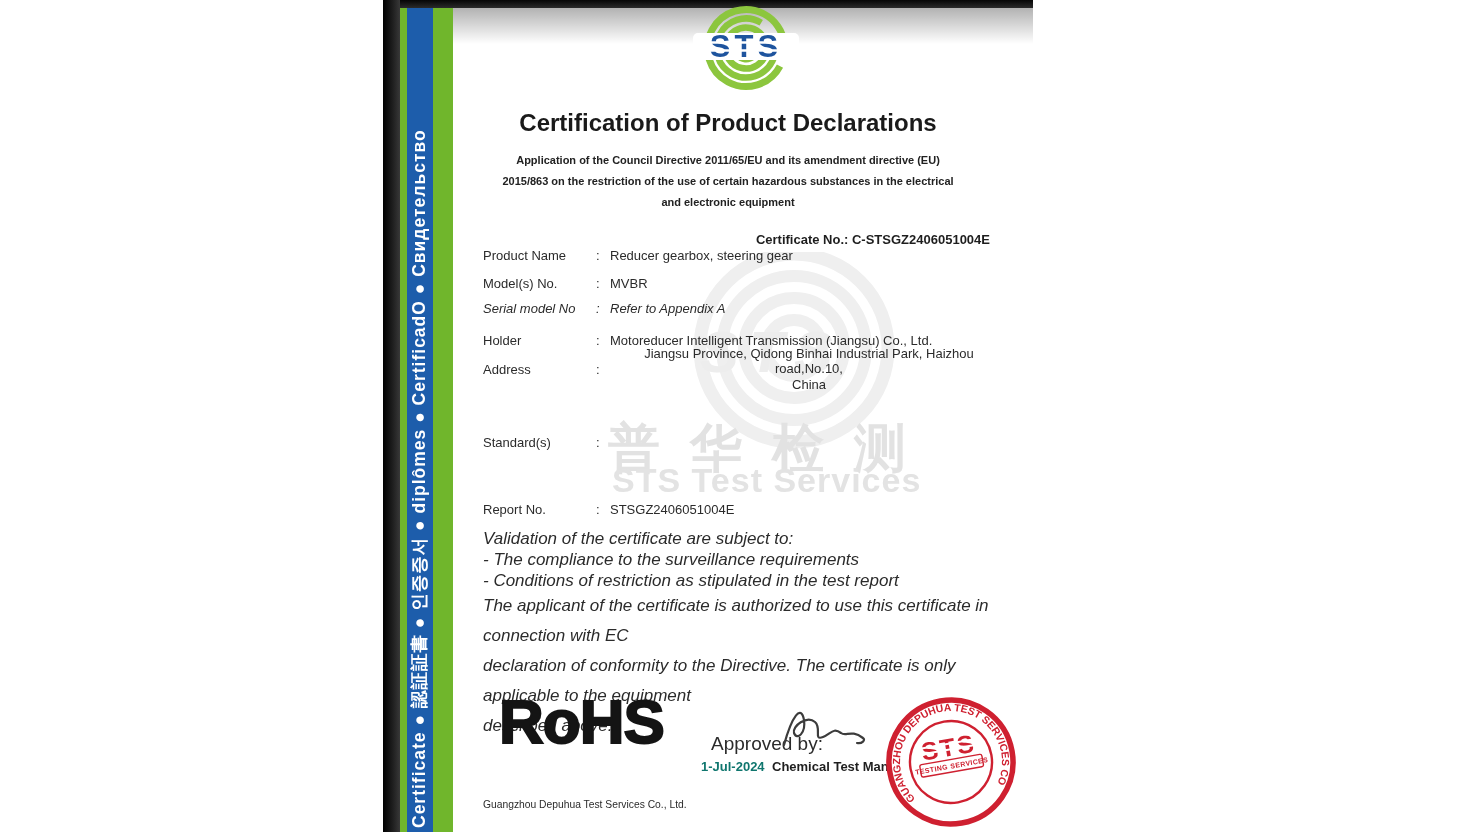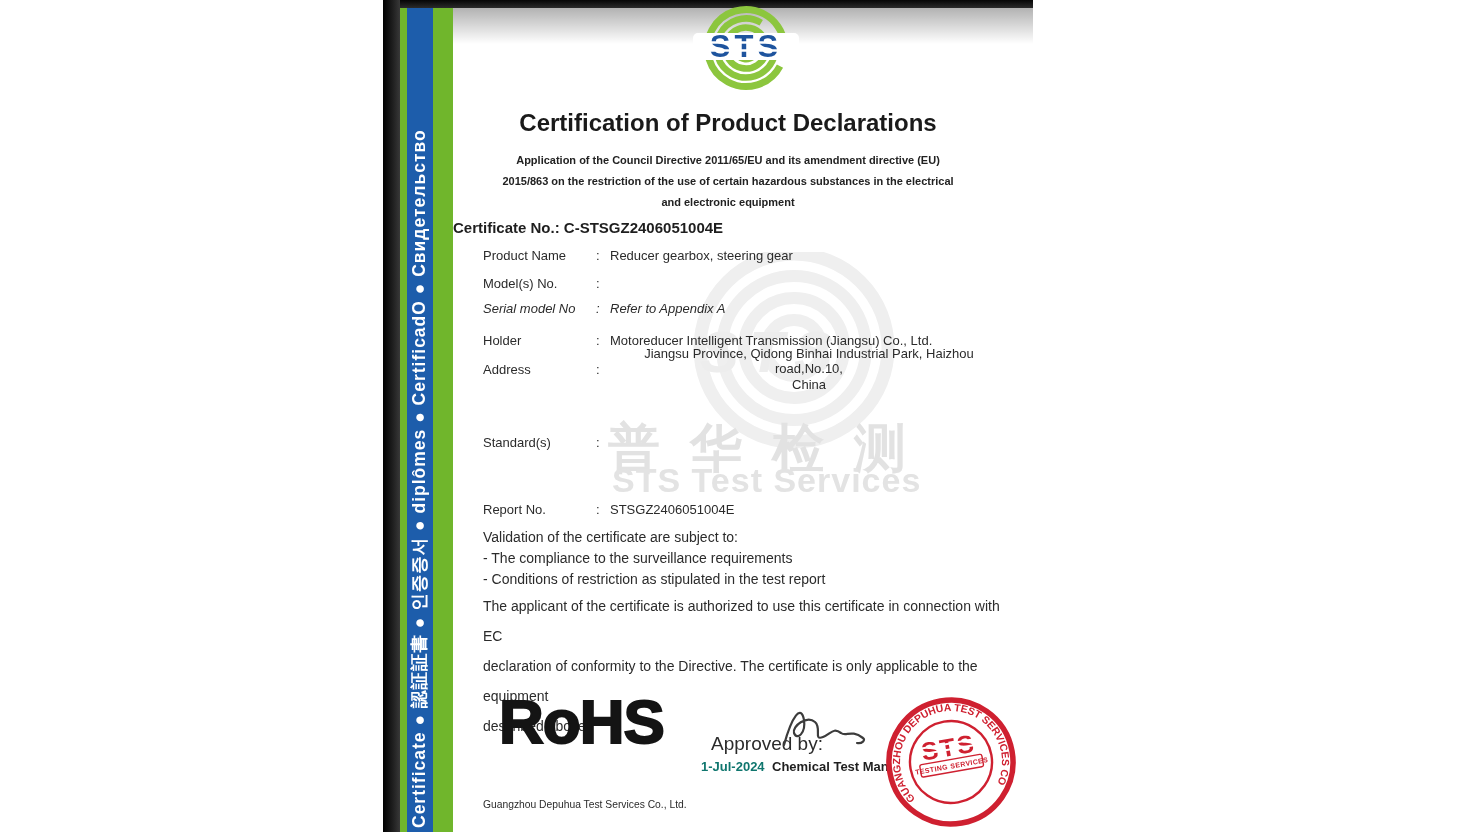--- a/index.html
+++ b/index.html
@@ -27,36 +27,36 @@
   .wm-cn{left:608px;top:414px;font-size:52px;font-weight:bold;color:#e2e2e2;
          letter-spacing:30px;font-family:"DejaVu Sans",sans-serif;}
   .wm-en{left:612px;top:461px;font-size:34px;font-weight:bold;color:#e3e3e3;letter-spacing:1px;}
 
   
   .logo{left:687px;top:2px;}
   .title{left:453px;top:109px;width:550px;text-align:center;
          font-size:24px;font-weight:bold;color:#1a1a1a;}
   .subtitle{left:453px;top:150px;width:550px;text-align:center;white-space:pre-line;
             font-size:11px;font-weight:bold;line-height:21px;color:#222;}
-  .certno{left:453px;top:219px;width:537px;
-          font-size:15px;font-weight:bold;color:#1e1e1e;}
+  .certno{left:453px;top:232px;width:537px;text-align:right;
+          font-size:13px;font-weight:bold;color:#1e1e1e;}
 
   
   .frow{left:483px;width:525px;display:flex;align-items:flex-start;font-size:13px;color:#2b2b2b;}
   .frow.center{align-items:center;}
   .flabel{flex:0 0 113px;}
   .fcolon{flex:0 0 14px;}
   .fvalue{flex:1;white-space:pre-line;}
   .r1{top:248px;} .r2{top:276px;} .r3{top:301px;font-style:italic;} .r4{top:333px;}
   .r5{top:352px;height:34px;} .r5 .fvalue{line-height:15.5px;text-align:center;}
   .r6{top:391px;height:102px;} .r6 .fvalue{line-height:14.5px;}
   .r7{top:502px;}
 
   
-  .ital{left:483px;font-size:14px;color:#2b2b2b;}
+  .ital{left:483px;font-size:17px;font-style:italic;color:#2b2b2b;}
   .v-head{top:529px;} .v-i1{top:550px;} .v-i2{top:571px;}
   .v-para{top:591px;width:520px;line-height:30px;white-space:pre-line;}
 
   
   .rohs{left:499px;top:686px;font-size:62px;font-weight:bold;color:#141414;
         letter-spacing:-1px;-webkit-text-stroke:2px #141414;transform:scaleY(1.0);}
   .approved{left:711px;top:733px;font-size:19px;color:#2b2b2b;}
   .sig{left:779px;top:700px;}
   .adate{left:701px;top:759px;font-size:13px;font-weight:bold;color:#0f766e;}
   .atitle{left:772px;top:759px;font-size:13px;font-weight:bold;color:#1e1e1e;}
@@ -111,20 +111,21 @@
   <div class="abs certno">Certificate No.: C-STSGZ2406051004E</div>
 
   <div class="abs frow r1">
     <span class="flabel">Product Name</span>
     <span class="fcolon">:</span>
     <span class="fvalue">Reducer gearbox, steering gear</span>
   </div>
   <div class="abs frow r2">
     <span class="flabel">Model(s) No.</span>
     <span class="fcolon">:</span>
+    <span class="fvalue">MVBR</span>
   </div>
   <div class="abs frow r3">
     <span class="flabel">Serial model No</span>
     <span class="fcolon">:</span>
     <span class="fvalue">Refer to Appendix A</span>
   </div>
   <div class="abs frow r4">
     <span class="flabel">Holder</span>
     <span class="fcolon">:</span>
     <span class="fvalue">Motoreducer Intelligent Transmission (Jiangsu) Co., Ltd.</span>

